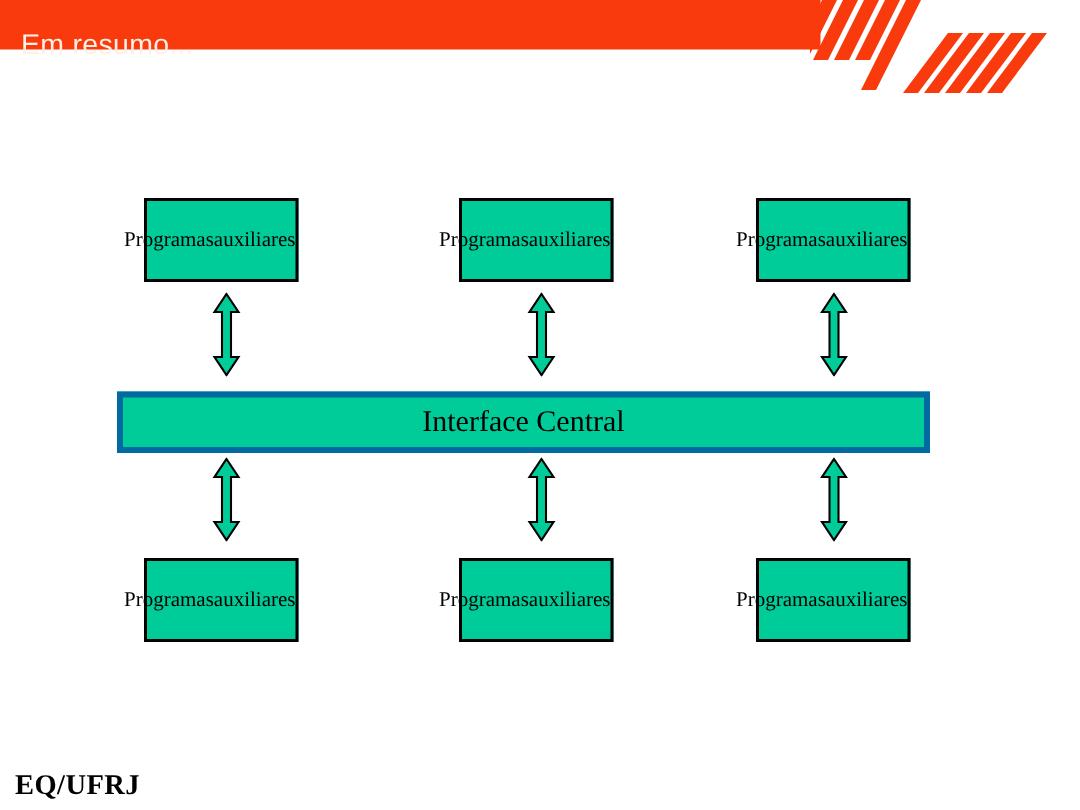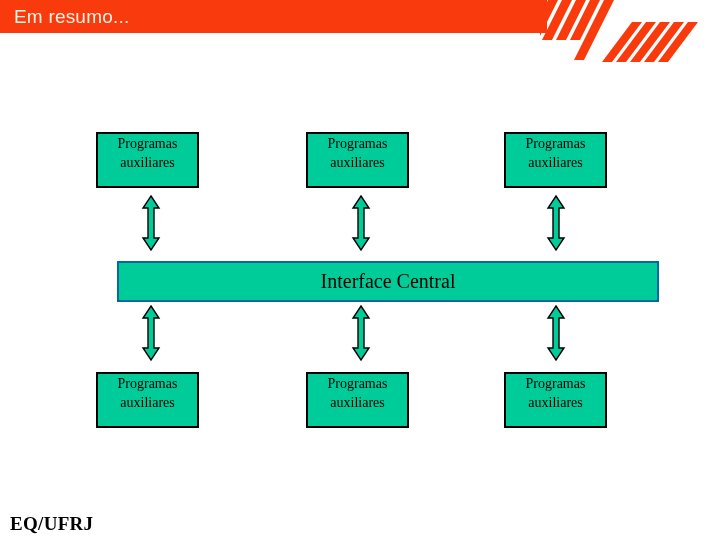--- a/index.html
+++ b/index.html
@@ -20,21 +20,21 @@
     position: absolute;
     left: 0;
     top: 0;
     width: 547px;
     height: 33px;
     background: #f93a0c;
   }
   #title-text {
     position: absolute;
     left: 14px;
-    top: 5px;
+    top: 19px;
     font-family: "Liberation Sans", sans-serif;
     font-size: 19px;
     line-height: 23px;
     color: #fdf0e4;
     white-space: nowrap;
     letter-spacing: 0.2px;
   }
   #title-deco {
     position: absolute;
     left: 540px;
@@ -54,47 +54,46 @@
   }
 
   .aux-box {
     position: absolute;
     width: 103px;
     height: 56px;
     background: #00cc99;
     border: 2px solid #000000;
     box-sizing: border-box;
     display: flex;
-    flex-direction: column;
+    flex-direction: row;
     align-items: center;
-    justify-content: flex-start;
+    justify-content: flex-end;
     font-family: "Liberation Serif", serif;
     font-size: 14px;
     line-height: 19px;
     color: #000000;
     text-align: center;
   }
   .aux-box .ln { display: block; }
 
   #central-bar {
     position: absolute;
     left: 78px;
     top: 261px;
     width: 542px;
     height: 41px;
     background: #00cc99;
-    border: 2px solid #0369a1;
+    border: 4px solid #0369a1;
     box-sizing: border-box;
     display: flex;
     align-items: center;
     justify-content: center;
     font-family: "Liberation Serif", serif;
     font-size: 20px;
     color: #000000;
-    margin-left: 39px;
   }
 
   .arrow {
     position: absolute;
     width: 22px;
     height: 56px;
   }
 
   
   #footer {

